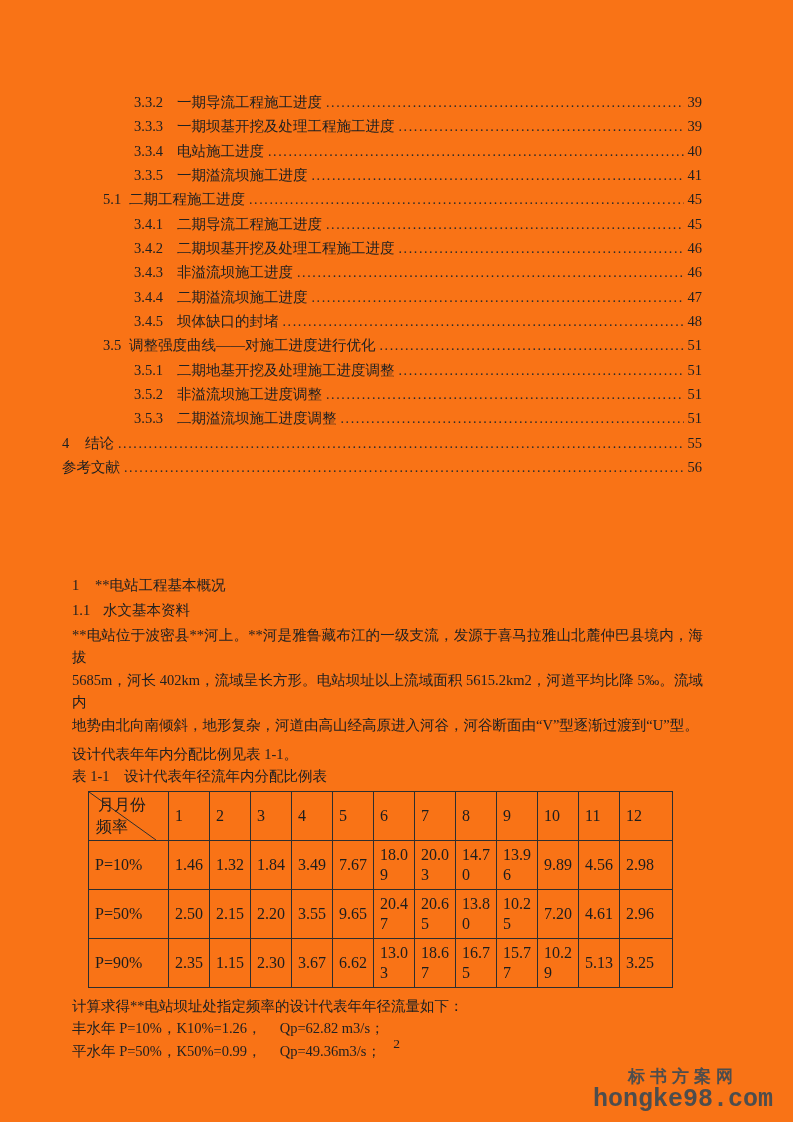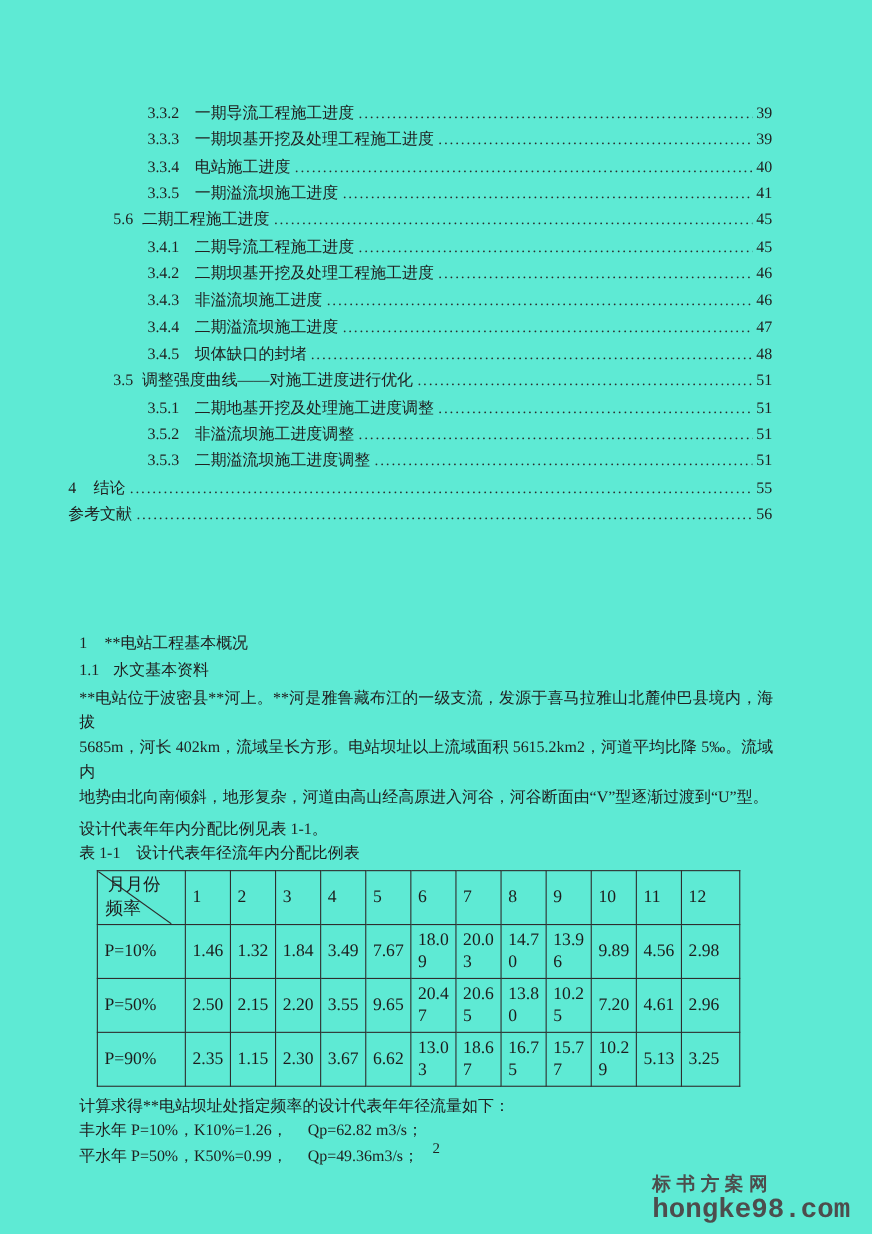--- a/index.html
+++ b/index.html
@@ -1,16 +1,16 @@
 <!DOCTYPE html>
 <html><head>
 <meta charset="utf-8">
 <style>
   html,body{margin:0;padding:0;background:#ffffff;}
-  .page{position:relative;width:793px;height:1122px;background:#5eead4;overflow:hidden;
+  .page{position:relative;width:793px;height:1122px;background:#f97316;overflow:hidden;
         font-family:"Liberation Serif","DejaVu Serif",serif;color:#212121;}
   
   .toc{position:absolute;left:62px;right:91px;top:93px;font-size:14.5px;}
   .toc-entry{display:flex;align-items:baseline;height:24.35px;white-space:nowrap;}
   .toc-entry[data-level="3"]{padding-left:72px;}
   .toc-entry[data-level="2"]{padding-left:41px;}
   .toc-entry[data-level="1"],.toc-entry[data-level="0"]{padding-left:0;}
   .toc-num{flex:none;}
   .toc-entry[data-level="3"] .toc-num{width:43px;}
   .toc-entry[data-level="2"] .toc-num{width:26px;}
@@ -39,21 +39,21 @@
   td.corner{position:relative;width:67px;padding:0;overflow:hidden;}
   td.corner .c-top{position:absolute;top:3px;left:9px;}
   td.corner .c-bot{position:absolute;bottom:3px;left:7px;}
   td.corner svg{position:absolute;top:0;left:0;}
   td.m{width:28px;text-align:left;}
   td.m:last-child{width:40px;}
   td.lbl{text-align:left;padding-left:10px;}
   td.v{text-align:left;}
   
   .pageno{position:absolute;left:0;width:100%;top:1036px;text-align:center;font-size:13.5px;}
-  .watermark{position:absolute;right:20px;top:1066px;text-align:left;color:#4d4d4d;
+  .watermark{position:absolute;right:20px;top:1066px;text-align:center;color:#4d4d4d;
     font-family:"Liberation Sans","DejaVu Sans",sans-serif;font-weight:bold;}
   .wm1{font-size:17px;letter-spacing:5px;line-height:21px;}
   .wm2{font-size:25px;letter-spacing:0;line-height:26px;font-family:Liberation Mono, monospace;}
 </style>
 </head>
 <body>
 
 <div class="page">
 
   <div class="toc">
@@ -80,21 +80,21 @@
       </div>
 
       <div class="toc-entry" data-level="3">
         <span class="toc-num">3.3.5</span>
         <span class="toc-title">一期溢流坝施工进度</span>
         <span class="toc-leader"></span>
         <span class="toc-page">41</span>
       </div>
 
       <div class="toc-entry" data-level="2">
-        <span class="toc-num">5.6</span>
+        <span class="toc-num">5.1</span>
         <span class="toc-title">二期工程施工进度</span>
         <span class="toc-leader"></span>
         <span class="toc-page">45</span>
       </div>
 
       <div class="toc-entry" data-level="3">
         <span class="toc-num">3.4.1</span>
         <span class="toc-title">二期导流工程施工进度</span>
         <span class="toc-leader"></span>
         <span class="toc-page">45</span>

